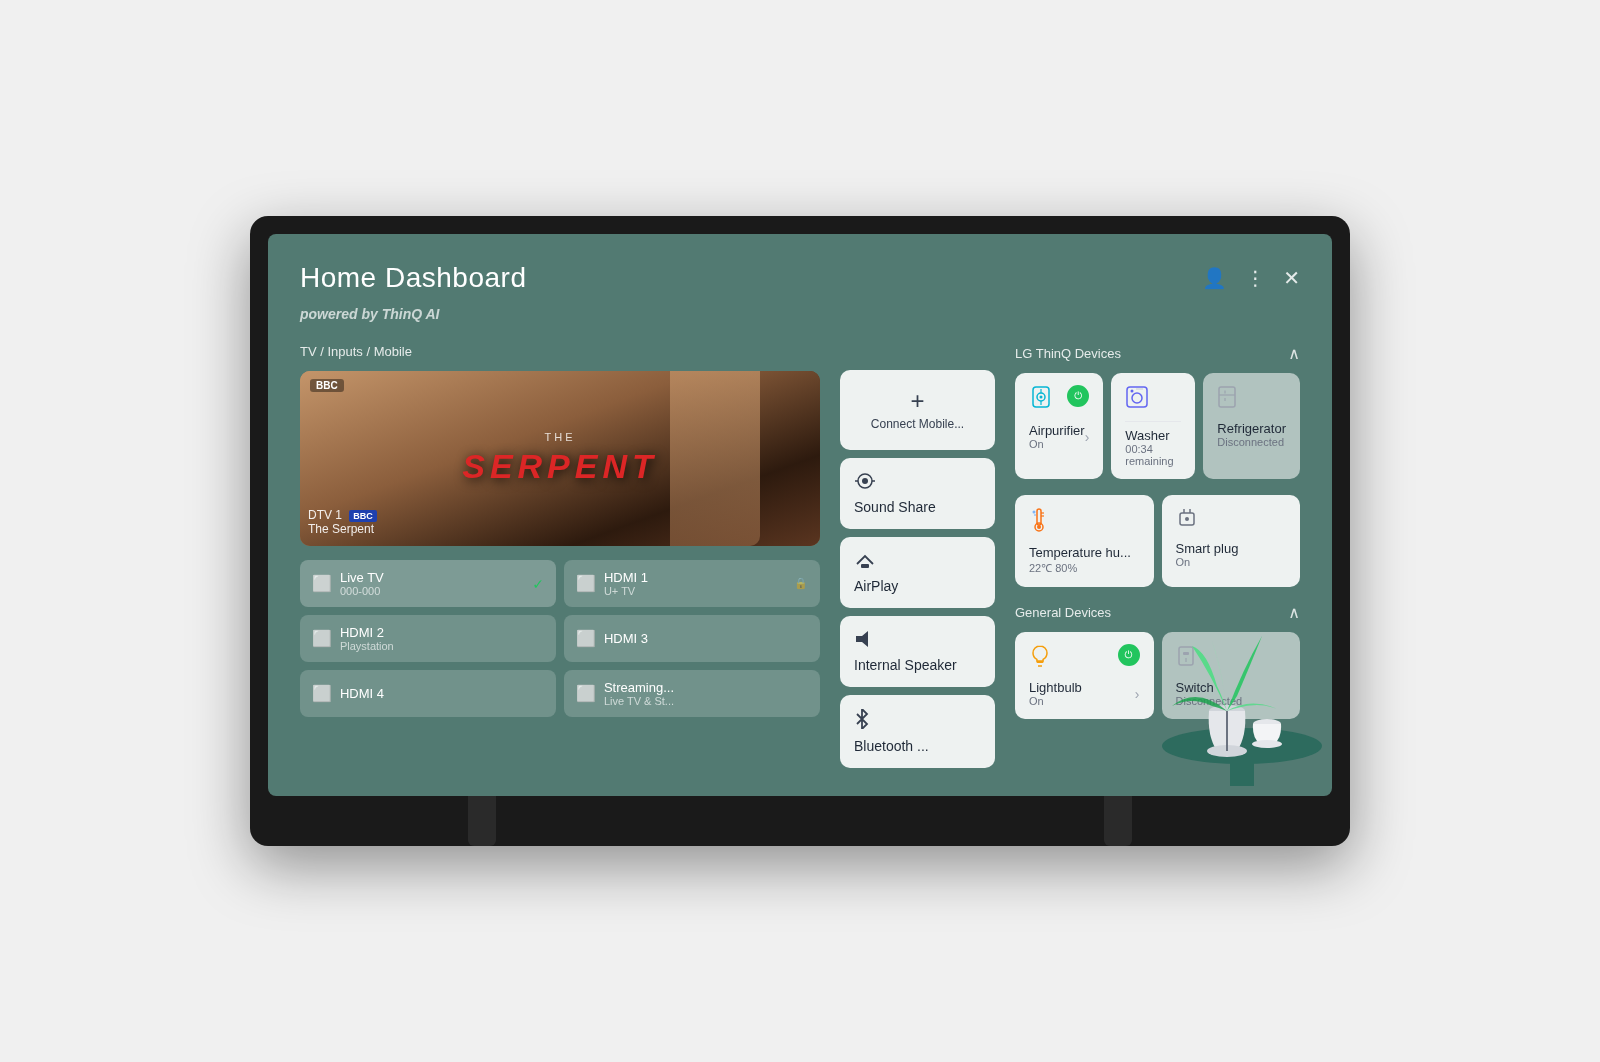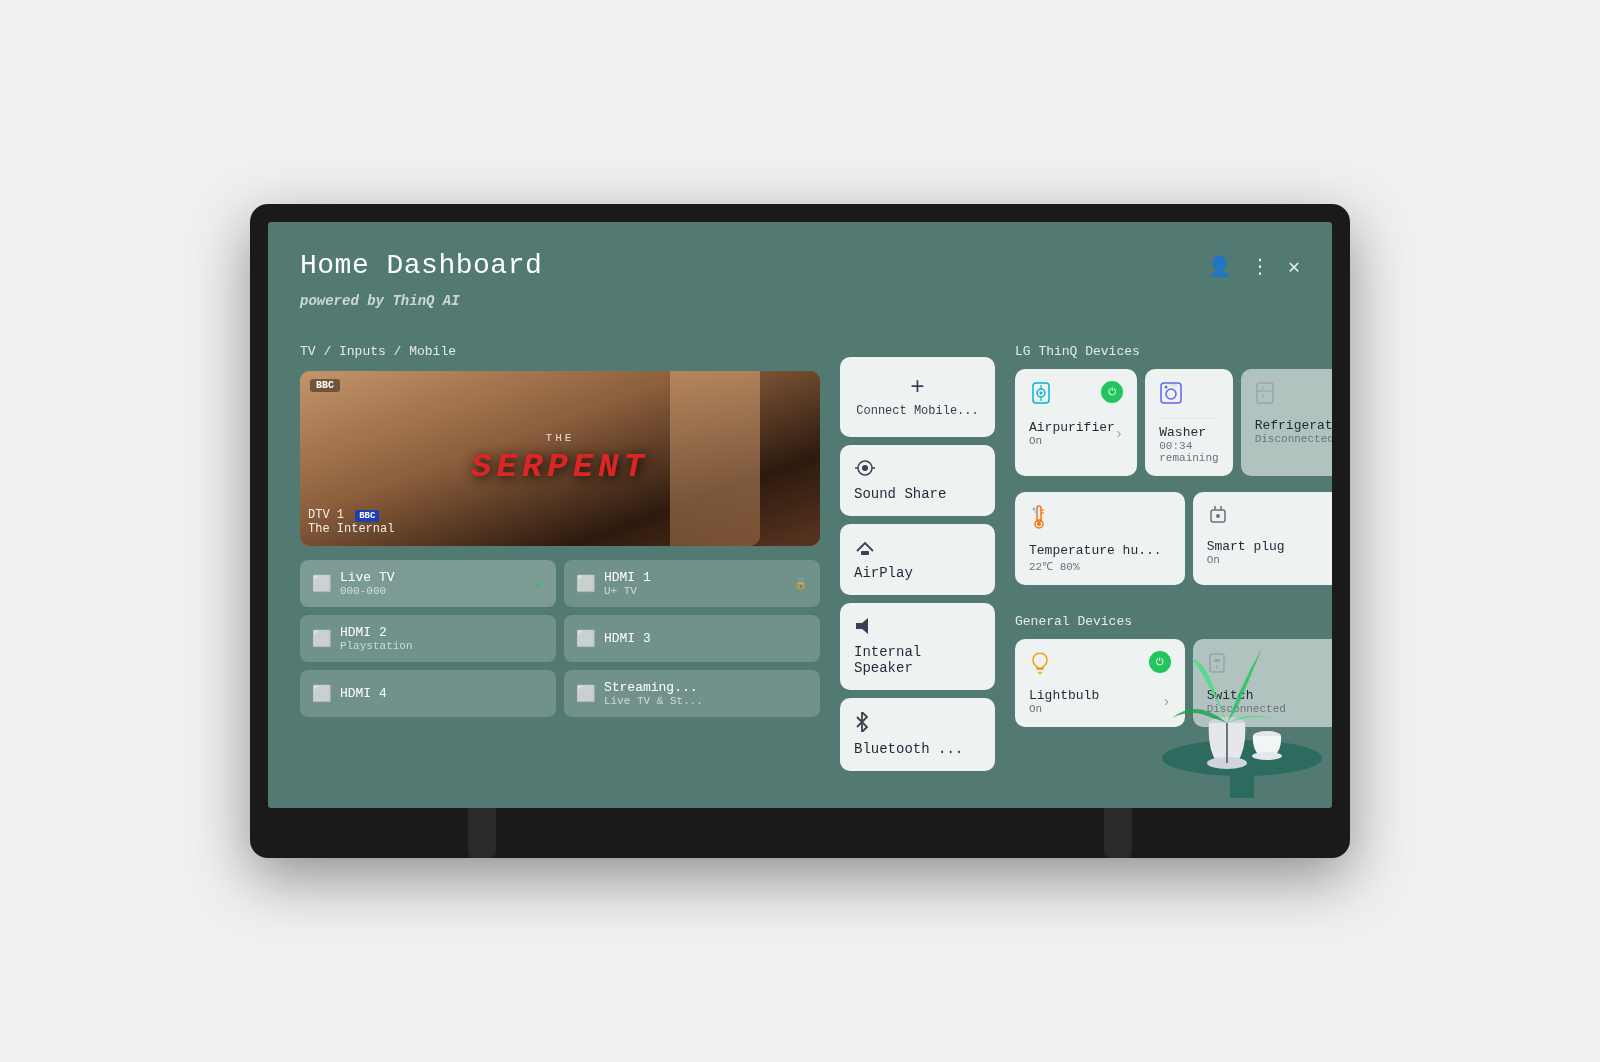--- a/index.html
+++ b/index.html
@@ -16,26 +16,25 @@
       width: 1100px;
       background: #1a1a1a;
       border-radius: 18px;
       padding: 18px 18px 0 18px;
       box-shadow: 0 20px 60px rgba(0,0,0,0.4);
       position: relative;
     }
 
     .tv-screen {
       background: #527a72;
-      border-radius: 3px;
-      padding: 28px 32px 37px 32px;
+      border-radius: 8px;
+      padding: 28px 32px 28px 32px;
       position: relative;
       overflow: hidden;
       min-height: 520px;
-      font-family: Liberation Mono, monospace;
     }
 
     .tv-stand {
       display: flex;
       justify-content: space-between;
       padding: 0 200px;
     }
     .tv-stand-leg {
       width: 28px;
       height: 50px;
@@ -86,21 +85,20 @@
 
     
     .left-panel {
       flex: 0 0 520px;
     }
     .section-label {
       font-size: 13px;
       color: rgba(255,255,255,0.85);
       margin-bottom: 12px;
       font-weight: 400;
-      margin-top: 13px;
     }
 
     
     .tv-preview {
       background: #8b7355;
       border-radius: 10px;
       overflow: hidden;
       height: 175px;
       position: relative;
       margin-bottom: 14px;
@@ -337,21 +335,21 @@
               <div style="font-size:34px;font-weight:900;color:#dc2626;letter-spacing:5px;font-style:italic;text-shadow:2px 2px 12px rgba(0,0,0,0.9);">SERPENT</div>
             </div>
 
             <div style="position:absolute;right:60px;top:0;bottom:0;width:90px;background:linear-gradient(to bottom, #c4956a,#8b6040);border-radius:0 0 10px 0;opacity:0.7;"></div>
           </div>
           <div style="position:absolute;top:8px;left:10px;background:rgba(0,0,0,0.4);padding:1px 6px;border-radius:3px;font-size:10px;color:white;font-weight:700;">BBC</div>
           <div class="channel-info">
             <span>DTV 1</span>
             <span class="channel-badge">BBC</span>
             <br>
-            <span>The Internal</span>
+            <span>The Serpent</span>
           </div>
         </div>
 
         <div class="input-grid">
 
           <div class="input-item active">
             <span class="input-icon">⬜</span>
             <div class="input-text-block">
               <div class="input-name">Live TV</div>
               <div class="input-sub">000-000</div>

